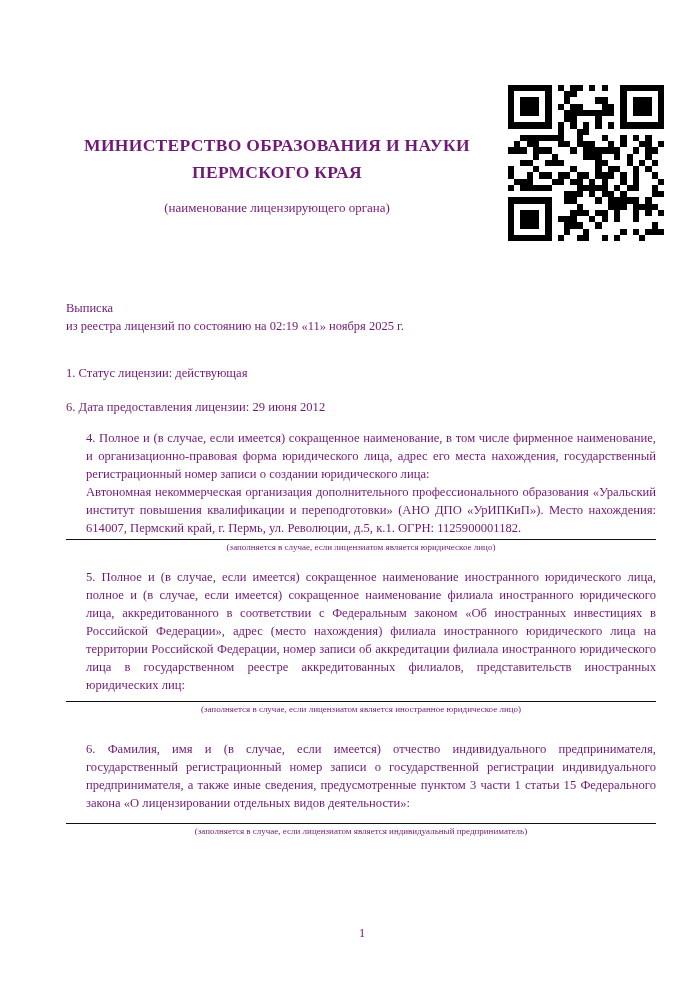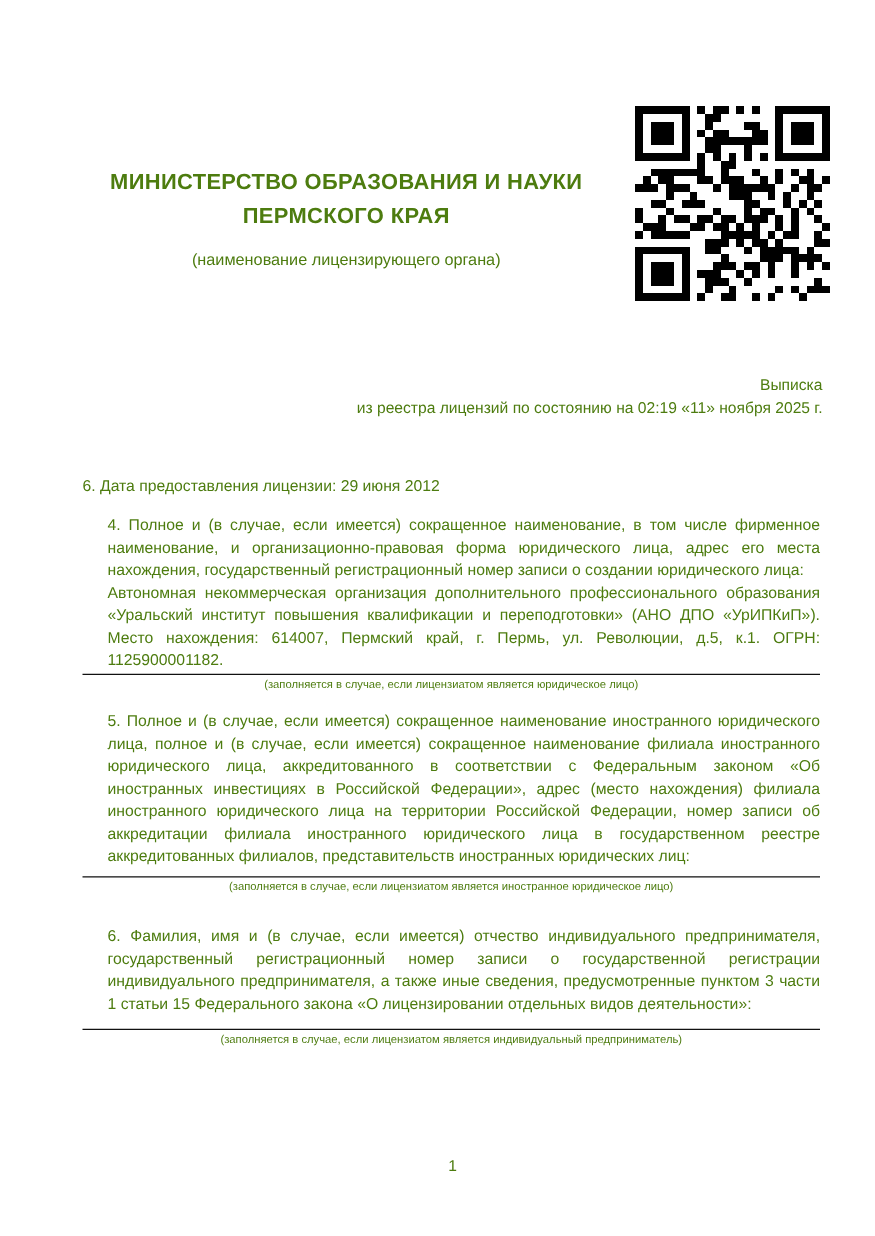--- a/index.html
+++ b/index.html
@@ -3,22 +3,22 @@
 <meta charset="utf-8">
 <style>
   * { margin: 0; padding: 0; box-sizing: border-box; }
   html, body { background: #e8e8e8; }
   .page {
     position: relative;
     width: 700px;
     height: 989px;
     margin: 0 auto;
     background: #ffffff;
-    font-family: Liberation Sans, sans-serif;
-    color: #4d7c0f;
+    font-family: Liberation Serif, serif;
+    color: #701a75;
     overflow: hidden;
   }
   
   .ministry {
     position: absolute;
     left: 66px;
     top: 132px;
     width: 422px;
     text-align: center;
   }
@@ -40,21 +40,21 @@
     width: 156px;
     height: 158px;
   }
   .qr svg { display: block; width: 100%; height: 100%; }
   
   .doc-title {
     position: absolute;
     left: 66px;
     top: 300px;
     width: 592px;
-    text-align: right;
+    text-align: left;
     font-size: 12.5px;
     line-height: 17.5px;
   }
   
   .body {
     position: absolute;
     left: 66px;
     top: 364px;
     width: 590px;
     font-size: 12.6px;
@@ -320,20 +320,21 @@
     <div class="ministry-caption">(наименование лицензирующего органа)</div>
   </div>
 
   <div class="doc-title">
     <div>Выписка</div>
     <div>из реестра лицензий по состоянию на 02:19 «11» ноября 2025 г.</div>
   </div>
 
   <div class="body">
 
+    <p class="item">1. Статус лицензии: действующая</p>
 
 
     <p class="item mt-i3">6. Дата предоставления лицензии: 29 июня 2012</p>
 
     <p class="item justify mt-i4">4. Полное и (в случае, если имеется) сокращенное наименование, в том числе фирменное наименование, и организационно-правовая форма юридического лица, адрес его места нахождения, государственный регистрационный номер записи о создании юридического лица:</p>
     <p class="item justify">Автономная некоммерческая организация дополнительного профессионального образования «Уральский институт повышения квалификации и переподготовки» (АНО ДПО «УрИПКиП»). Место нахождения: 614007, Пермский край, г. Пермь, ул. Революции, д.5, к.1. ОГРН: 1125900001182.</p>
     <div class="rule rule-4"></div>
     <p class="caption cap-4">(заполняется в случае, если лицензиатом является юридическое лицо)</p>
 
     <p class="item justify mt-i5">5. Полное и (в случае, если имеется) сокращенное наименование иностранного юридического лица, полное и (в случае, если имеется) сокращенное наименование филиала иностранного юридического лица, аккредитованного в соответствии с Федеральным законом «Об иностранных инвестициях в Российской Федерации», адрес (место нахождения) филиала иностранного юридического лица на территории Российской Федерации, номер записи об аккредитации филиала иностранного юридического лица в государственном реестре аккредитованных филиалов, представительств иностранных юридических лиц:</p>

